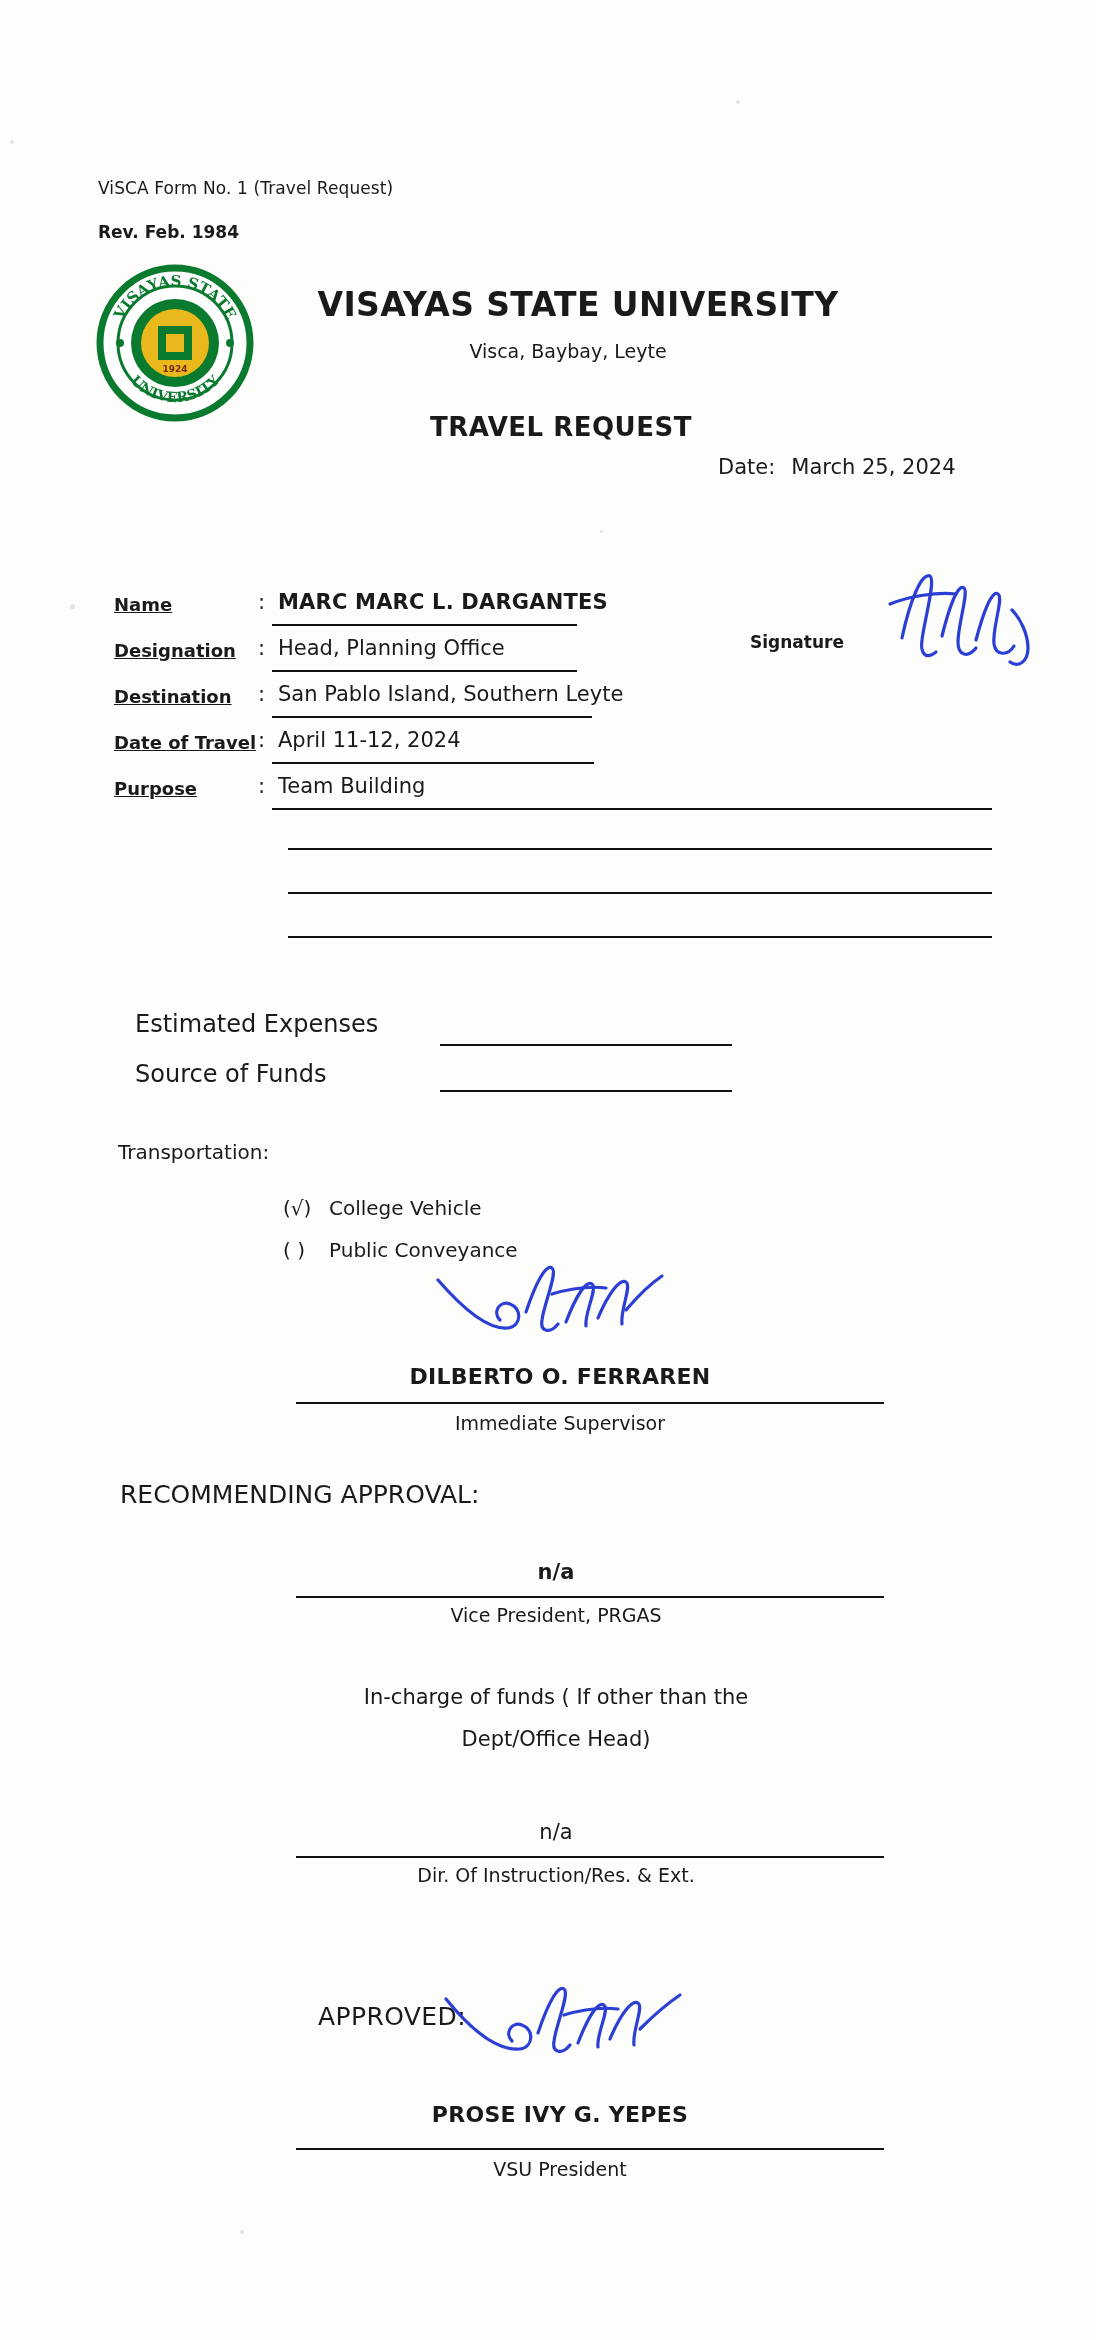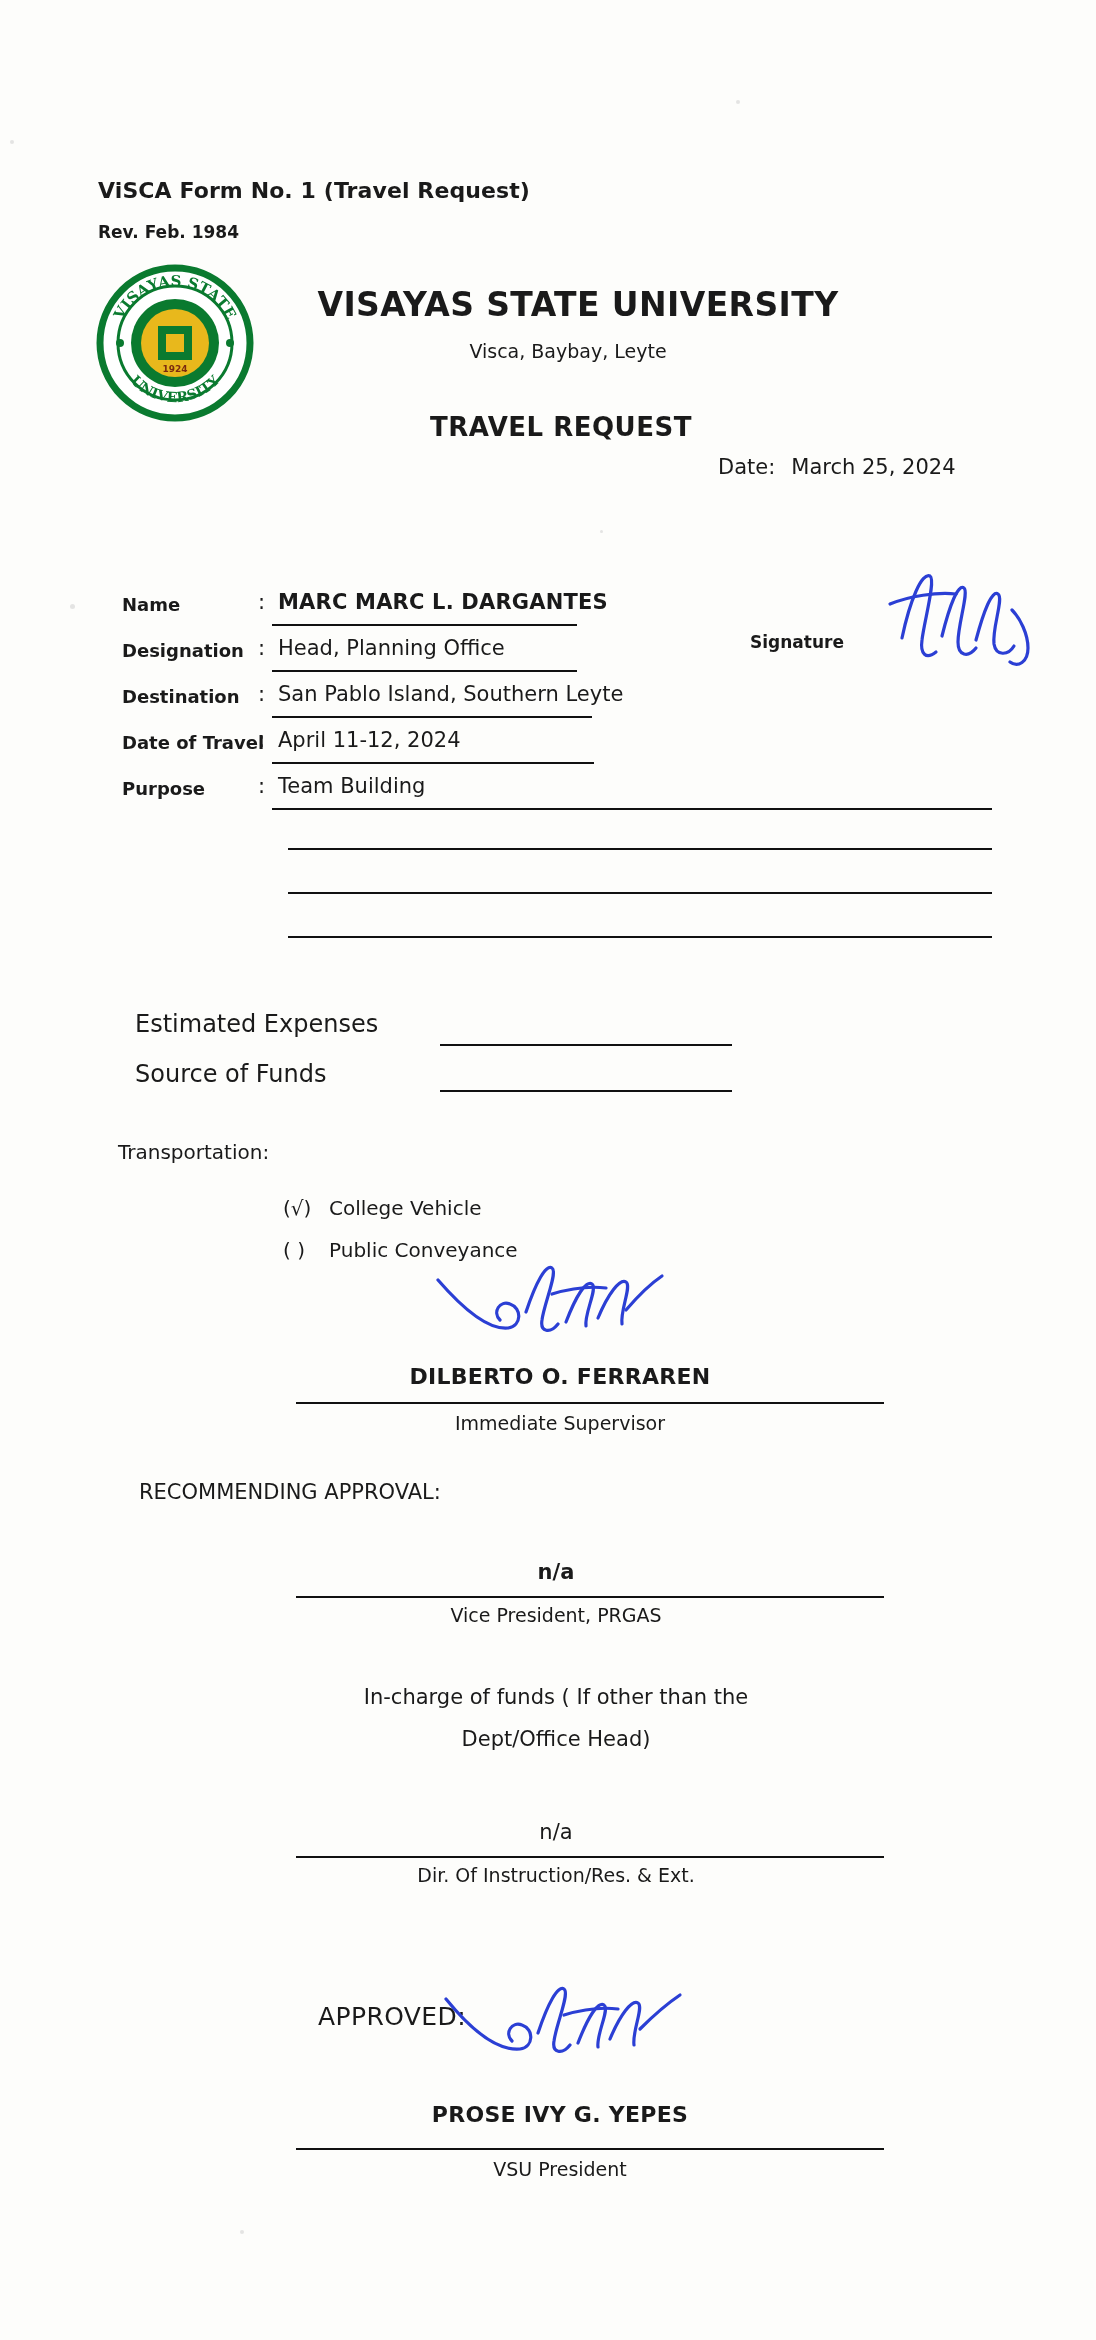--- a/index.html
+++ b/index.html
@@ -25,23 +25,22 @@
     position: absolute;
     background: #cfcfcf;
     border-radius: 50%;
     opacity: .55;
   }
 
   .form-no {
     position: absolute;
     left: 98px;
     top: 178px;
-    font-size: 22px;
+    font-size: 17px;
     letter-spacing: .1px;
-    font-weight: bold;
   }
   .rev {
     position: absolute;
     left: 98px;
     top: 222px;
     font-size: 17px;
     font-weight: bold;
   }
 
   
@@ -96,24 +95,25 @@
     left: 110px;
     top: 588px;
     width: 880px;
   }
   .frow {
     position: relative;
     height: 46px;
   }
   .flabel {
     position: absolute;
-    left: 12px;
+    left: 4px;
     top: 6px;
     font-size: 18px;
     font-weight: bold;
+    text-decoration: underline;
   }
   .fcolon {
     position: absolute;
     left: 148px;
     top: 2px;
     font-size: 21px;
   }
   .fvalue {
     position: absolute;
     left: 168px;
@@ -197,23 +197,23 @@
     font-size: 19px;
   }
   .sig-line {
     position: absolute;
     height: 2px;
     background: #111;
   }
 
   .rec-approval {
     position: absolute;
-    left: 139px;
+    left: 120px;
     top: 1480px;
-    font-size: 21px;
+    font-size: 25px;
   }
   .centered-val {
     position: absolute;
     width: 100%;
     text-align: center;
     font-size: 21px;
     font-weight: bold;
   }
   .centered-val.reg { font-weight: normal; }
   .note {

